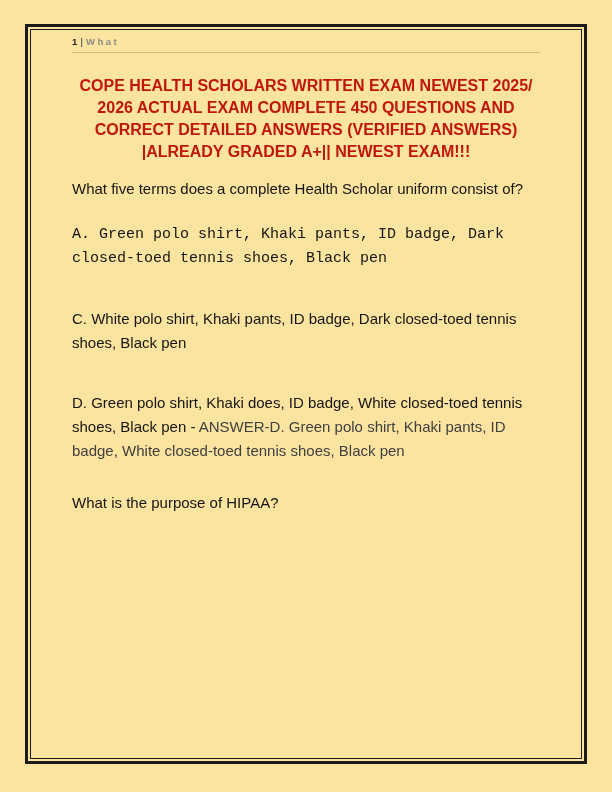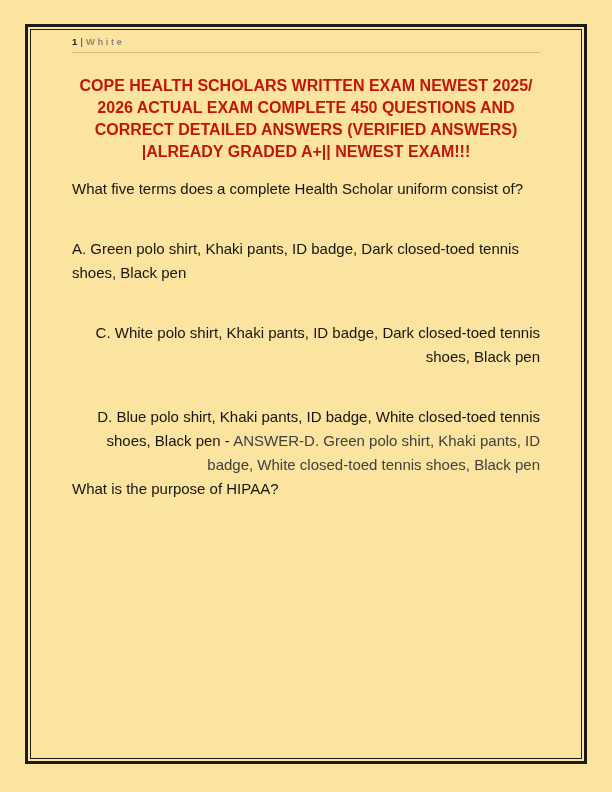--- a/index.html
+++ b/index.html
@@ -44,44 +44,44 @@
     font-size: 16px;
     line-height: 22px;
     text-align: center;
   }
   .para {
     font-size: 15px;
     line-height: 24px;
     color: #171512;
   }
   .gap-14 { margin-top: 14px; }
-  .gap-28 { }
-  .gap-34 { margin-top: 36px; }
-  .gap-36 { margin-top: 36px; text-align: right; }
+  .gap-28 { margin-top: 28px; }
+  .gap-34 { margin-top: 22px; font-family: Liberation Mono, monospace; }
+  .gap-36 { margin-top: 36px; }
   .answer-red { color: #404040; }
 </style>
 </head>
 <body>
 
 <div class="frame">
   <div class="frame-inner"></div>
 </div>
 
 <div class="content">
 
   <div class="page-header">
-    <span class="pg-num">1</span><span class="pg-sep">|</span><span class="pg-label">White</span>
+    <span class="pg-num">1</span><span class="pg-sep">|</span><span class="pg-label">What</span>
   </div>
 
   <div class="doc-title">COPE HEALTH SCHOLARS WRITTEN EXAM NEWEST 2025/ 2026 ACTUAL EXAM COMPLETE 450 QUESTIONS AND CORRECT DETAILED ANSWERS (VERIFIED ANSWERS) |ALREADY GRADED A+|| NEWEST EXAM!!!</div>
 
   <p class="para gap-14">What five terms does a complete Health Scholar uniform consist of?</p>
 
   <p class="para gap-34">A. Green polo shirt, Khaki pants, ID badge, Dark closed-toed tennis shoes, Black pen</p>
 
 
   <p class="para gap-36">C. White polo shirt, Khaki pants, ID badge, Dark closed-toed tennis shoes, Black pen</p>
 
-  <p class="para gap-36"><span>D. Blue polo shirt, Khaki pants, ID badge, White closed-toed tennis shoes, Black pen - </span><span class="answer-red">ANSWER-D. Green polo shirt, Khaki pants, ID badge, White closed-toed tennis shoes, Black pen</span></p>
+  <p class="para gap-36"><span>D. Green polo shirt, Khaki does, ID badge, White closed-toed tennis shoes, Black pen - </span><span class="answer-red">ANSWER-D. Green polo shirt, Khaki pants, ID badge, White closed-toed tennis shoes, Black pen</span></p>
 
   <p class="para gap-28">What is the purpose of HIPAA?</p>
 
 </div>
 
 </body></html>

